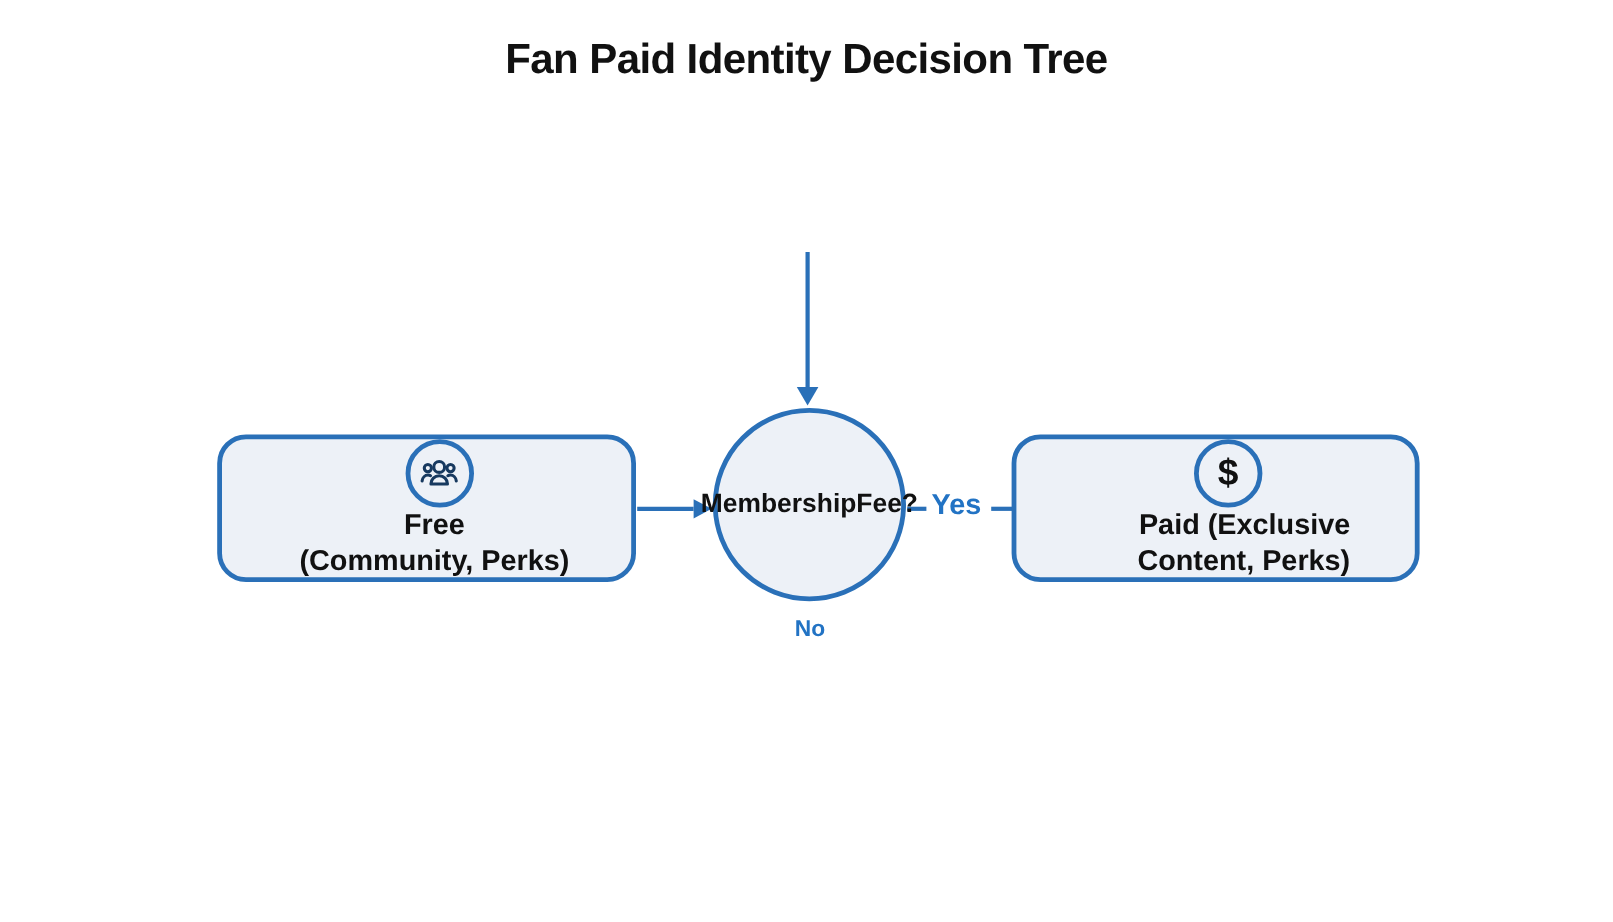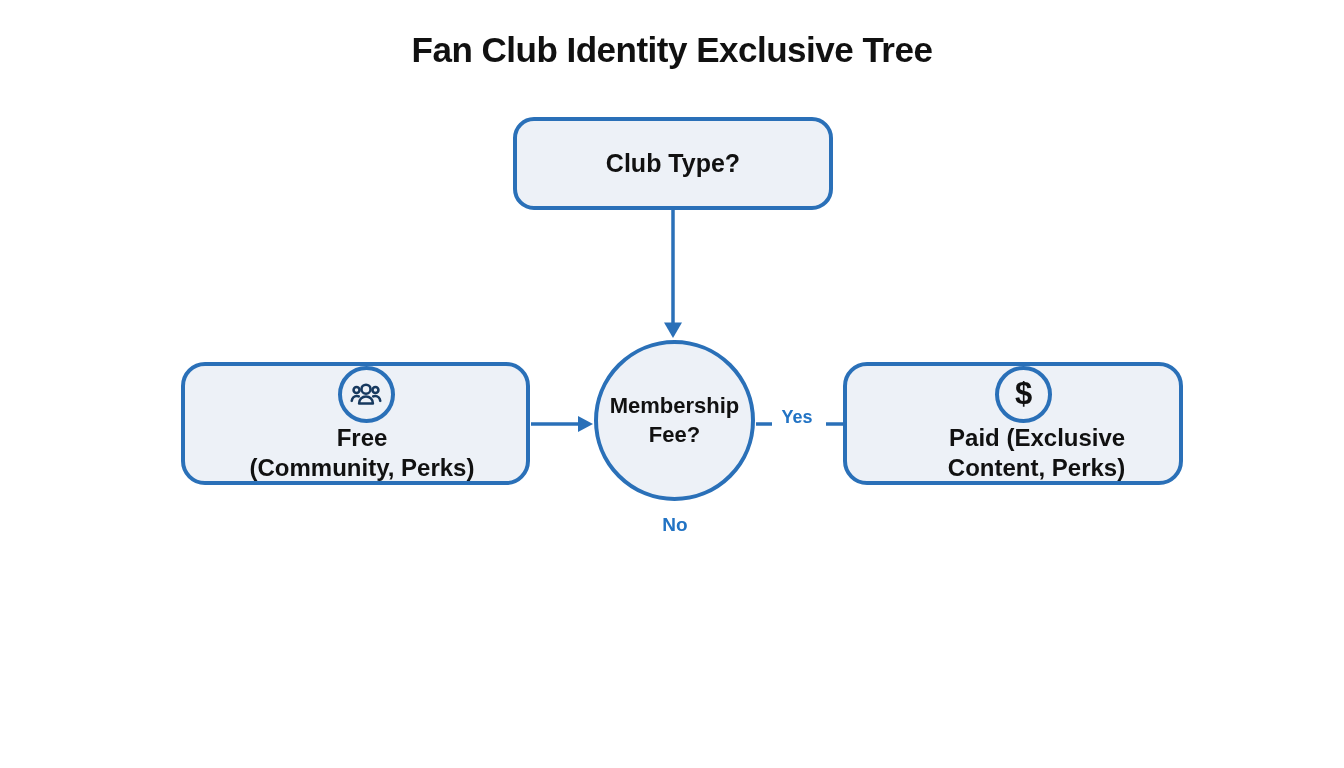--- a/index.html
+++ b/index.html
@@ -61,21 +61,21 @@
     border-radius: 21px;
     font-size: 25px;
   }
   .node-circle {
     left: 594px; top: 340px;
     width: 161px; height: 161px;
     border-radius: 50%;
     font-size: 22px;
     text-align: center;
     line-height: 1.3;
-    flex-direction: column;
+    flex-direction: row;
   }
   .node-leaf {
     border-radius: 24px;
     justify-content: flex-start;
     padding-left: 21px;
     font-size: 24px;
     flex-direction: column;
   }
   .node-free {
     left: 181px; top: 362px;
@@ -115,60 +115,57 @@
   }
   .edge-label {
     position: absolute;
     color: var(--label-blue);
     font-weight: 700;
     text-align: center;
   }
   .edge-label-yes {
     left: 763px; top: 407px;
     width: 68px;
-    font-size: 18px;
+    font-size: 24px;
   }
   .edge-label-no {
     left: 615px; top: 514px;
     width: 120px;
     font-size: 19px;
   }
   .people-icon-svg {
     stroke: var(--icon-navy);
     fill: none;
     stroke-width: 1.7;
     stroke-linecap: round;
     stroke-linejoin: round;
   }
 </style>
 </head>
 <body>
 
 <div class="canvas">
 
-  <div class="diagram-title">Fan Club Identity Exclusive Tree</div>
+  <div class="diagram-title">Fan Paid Identity Decision Tree</div>
 
   <svg class="connectors" width="1344" height="768" viewBox="0 0 1344 768">
     <g>
       <line x1="673" y1="210" x2="673" y2="324"></line>
       <polygon points="673,338 664,322.5 682,322.5"></polygon>
     </g>
     <g>
       <line x1="531" y1="424" x2="578" y2="424"></line>
       <polygon points="593,424 578,416 578,432"></polygon>
     </g>
     <g>
       <line x1="756" y1="424" x2="772" y2="424"></line>
       <line x1="826" y1="424" x2="844" y2="424"></line>
     </g>
   </svg>
 
-  <div class="node node-root">
-    <span>Club Type?</span>
-  </div>
 
   <div class="node node-circle">
     <span>Membership</span>
     <span>Fee?</span>
   </div>
 
   <div class="node node-leaf node-free">
     <span class="icon-circle">
       <svg class="people-icon-svg" viewBox="0 0 24 24" width="36" height="36">
         <circle cx="12" cy="8.1" r="3.0"></circle>

